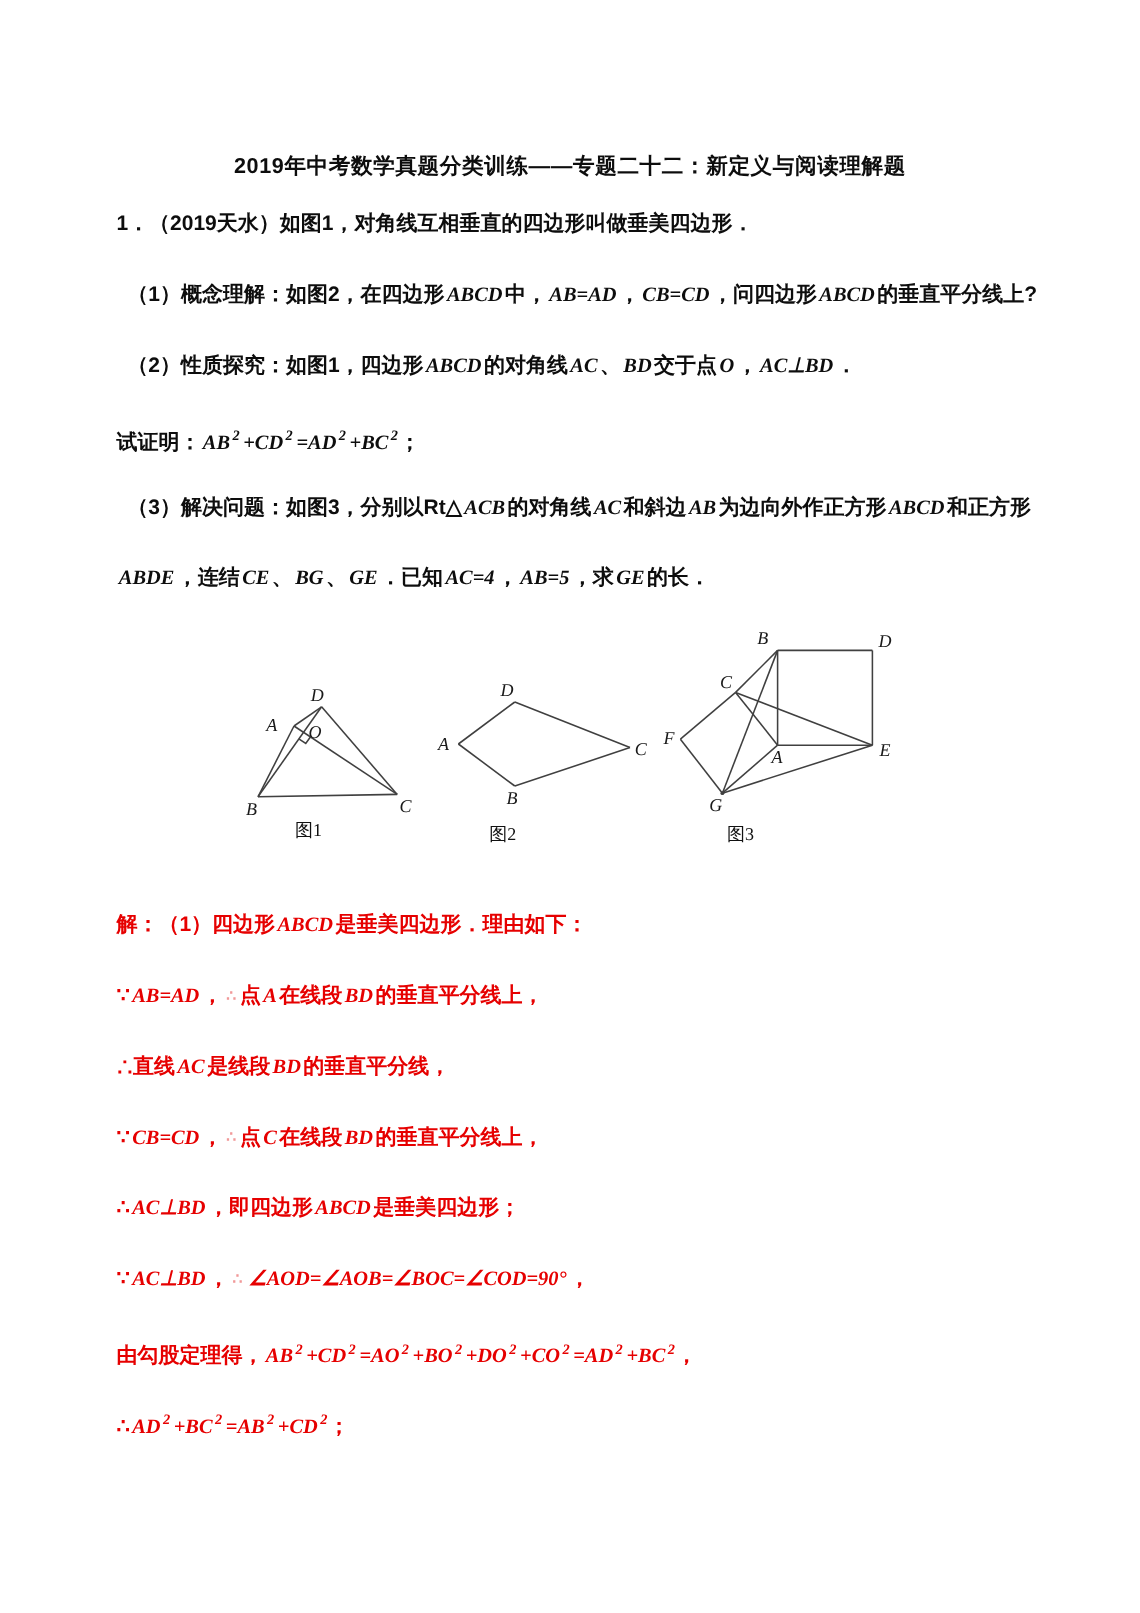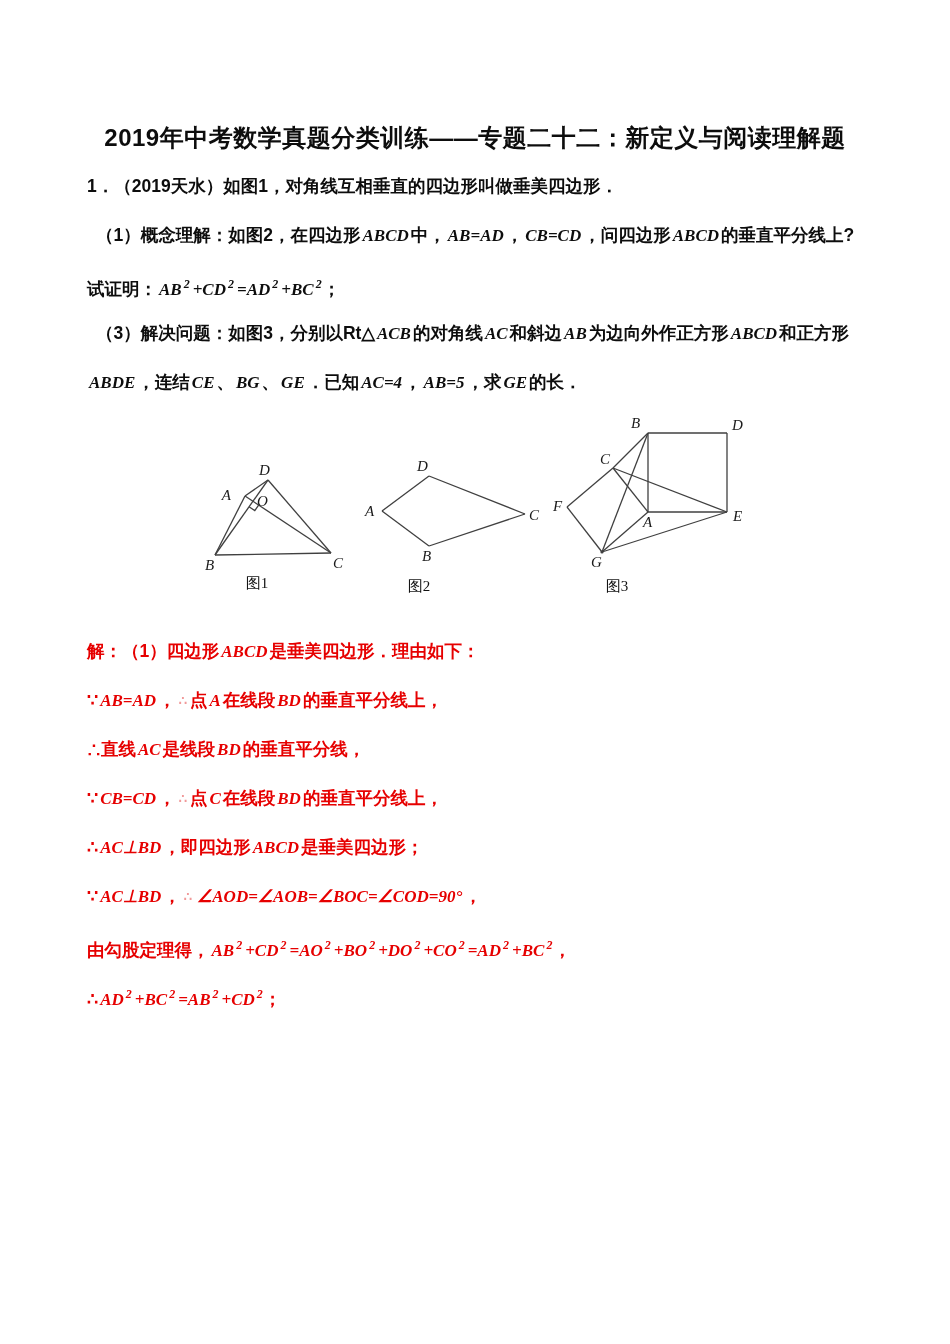--- a/index.html
+++ b/index.html
@@ -1,23 +1,23 @@
 <!DOCTYPE html>
 <html><head>
 <meta charset="utf-8">
 <style>
   html,body{margin:0;padding:0;background:#ffffff;}
   .page{
     position:relative;width:950px;height:1344px;background:#ffffff;overflow:hidden;
     font-family:"Liberation Sans",sans-serif;font-weight:700;color:#0d0d0d;
   }
-  .title{padding-top:127px;text-align:center;font-size:24px;line-height:22px;letter-spacing:.5px;}
+  .title{padding-top:127px;text-align:center;font-size:18px;line-height:22px;letter-spacing:.5px;}
   .textblock{padding:0 85px;}
   .problem{margin-top:14px;}
-  .textblock p{margin:2px;height:47px;line-height:47px;font-size:17.5px;white-space:nowrap;}
+  .textblock p{margin:12px;height:47px;line-height:47px;font-size:17.5px;white-space:nowrap;}
   .textblock p.indent{padding-left:9px;}
   .seg-t{}
   .seg-v{font-family:"Liberation Serif",serif;font-style:italic;font-weight:700;font-size:17px;margin:0 2px;}
   .seg-s{font-family:"Liberation Serif",serif;font-style:italic;font-weight:700;font-size:12px;vertical-align:7px;margin-right:1px;}
   .seg-f{font-size:13px;margin:0 3px;vertical-align:1px;}
   .figures{position:relative;height:218px;}
   .figures svg{position:absolute;overflow:visible;}
   #fig1{left:185px;top:47px;}
   #fig2{left:355px;top:47px;}
   #fig3{left:545px;top:2px;}
@@ -28,20 +28,21 @@
 </head>
 <body>
 
 <div class="page" style="color: rgb(13, 13, 13);">
 
   <div class="title">2019年中考数学真题分类训练——专题二十二：新定义与阅读理解题</div>
 
   <div class="textblock problem" id="problem">
       <p class="line"><span class="seg-t">1．（2019天水）如图1，对角线互相垂直的四边形叫做垂美四边形．</span></p>
       <p class="line indent"><span class="seg-t">（1）概念理解：如图2，在四边形</span><span class="seg-v">ABCD</span><span class="seg-t">中，</span><span class="seg-v">AB=AD</span><span class="seg-t">，</span><span class="seg-v">CB=CD</span><span class="seg-t">，问四边形</span><span class="seg-v">ABCD</span><span class="seg-t">的垂直平分线上?</span></p>
+      <p class="line indent"><span class="seg-t">（2）性质探究：如图1，四边形</span><span class="seg-v">ABCD</span><span class="seg-t">的对角线</span><span class="seg-v">AC</span><span class="seg-t">、</span><span class="seg-v">BD</span><span class="seg-t">交于点</span><span class="seg-v">O</span><span class="seg-t">，</span><span class="seg-v">AC⊥BD</span><span class="seg-t">．</span></p>
       <p class="line"><span class="seg-t">试证明：</span><span class="seg-v">AB</span><span class="seg-s">2</span><span class="seg-v">+CD</span><span class="seg-s">2</span><span class="seg-v">=AD</span><span class="seg-s">2</span><span class="seg-v">+BC</span><span class="seg-s">2</span><span class="seg-t">；</span></p>
       <p class="line indent"><span class="seg-t">（3）解决问题：如图3，分别以Rt△</span><span class="seg-v">ACB</span><span class="seg-t">的对角线</span><span class="seg-v">AC</span><span class="seg-t">和斜边</span><span class="seg-v">AB</span><span class="seg-t">为边向外作正方形</span><span class="seg-v">ABCD</span><span class="seg-t">和正方形</span></p>
       <p class="line"><span class="seg-v">ABDE</span><span class="seg-t">，连结</span><span class="seg-v">CE</span><span class="seg-t">、</span><span class="seg-v">BG</span><span class="seg-t">、</span><span class="seg-v">GE</span><span class="seg-t">．已知</span><span class="seg-v">AC=4</span><span class="seg-t">，</span><span class="seg-v">AB=5</span><span class="seg-t">，求</span><span class="seg-v">GE</span><span class="seg-t">的长．</span></p>
     </div>
 
   <div class="figures">
 
     <svg id="fig1" width="170" height="140" viewBox="0 0 170 140">
       <g>
         <line x1="60" y1="41" x2="83" y2="25" style="stroke: rgb(64, 64, 64);"></line>

